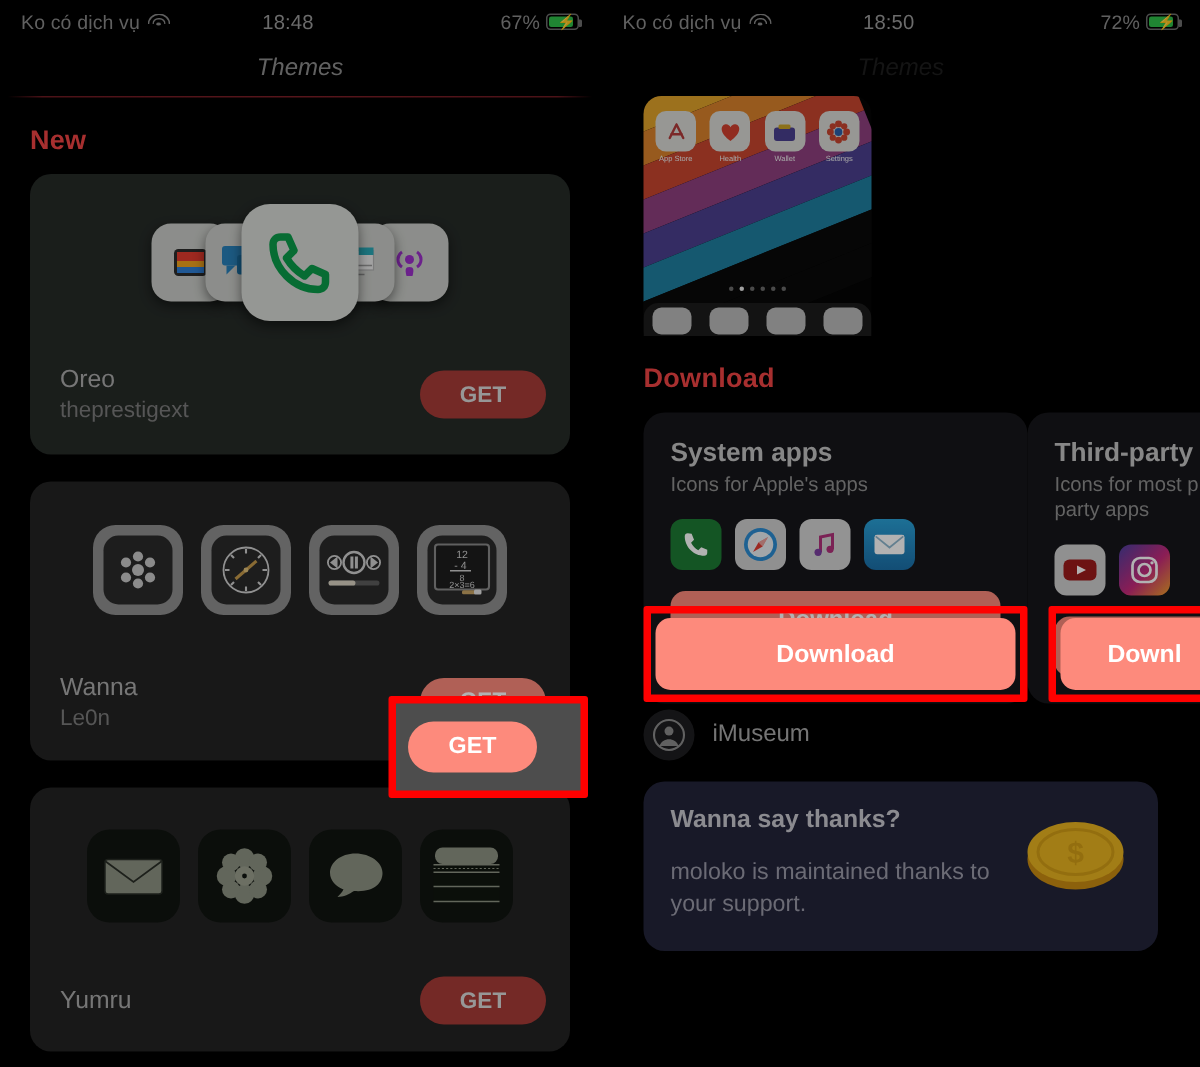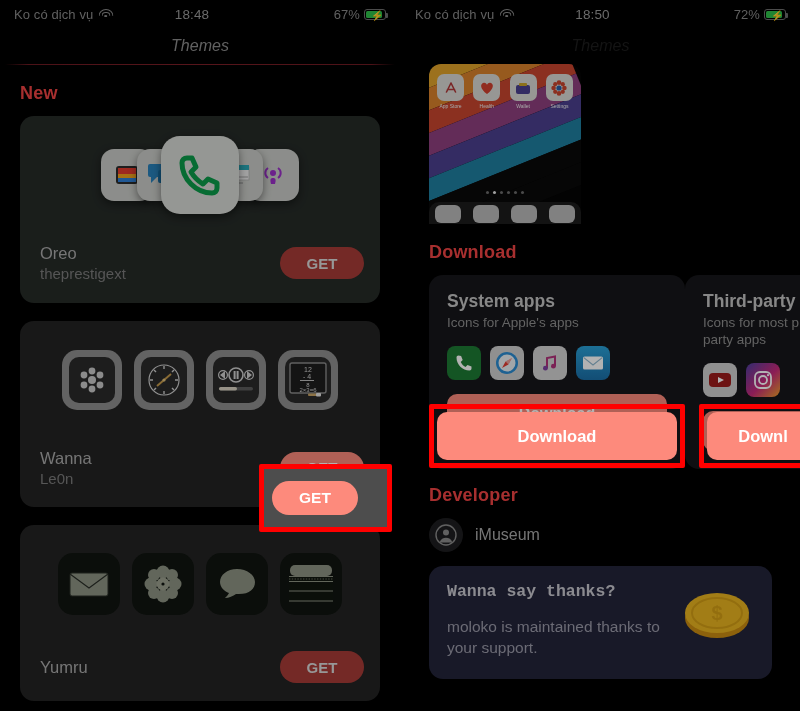--- a/index.html
+++ b/index.html
@@ -96,21 +96,21 @@
   .ai { width:34px;height:34px;border-radius:8px;display:flex;align-items:center;justify-content:center;font-size:18px;flex:0 0 auto;}
   .dl-btn { margin-top: 14px; width: 100%; height: 40px; border-radius: 10px; border:none;
             background:#fd8a7c; color:#fff; font-size:16px; font-weight:bold; font-family:"Liberation Sans",sans-serif; cursor:pointer;}
 
   .dev-row { display:flex; align-items:center; gap: 12px; padding: 4px 0 0 28px; }
   .avatar { width:34px;height:34px;border-radius:50%;background:#1e1e20; display:flex;align-items:center;justify-content:center;}
   .dev-name { font-size: 16px; color:#a8a8a8; }
 
   .thanks { margin: 14px 28px 0 28px; background:#23243a; border-radius:14px; padding:16px 18px 20px 18px; display:flex; align-items:flex-start; gap:10px; }
   .thanks .txt { flex:1 1 auto; }
-  .thanks-title { font-size: 16.5px; font-weight: bold; color:#c8c8cf;font-family:Liberation Mono, monospace; }
+  .thanks-title { font-size: 16.5px; font-weight: bold; color:#c8c8cf; }
   .thanks-body { font-size: 15.5px; color:#9a9aa8; margin-top: 16px; line-height:1.35;}
   .coin { width:74px;height:58px;flex:0 0 auto; margin-top:4px; }
 
   
   .annot { position:absolute; border: 5px solid #ff0000; border-radius: 2px; pointer-events:none; z-index: 30; }
   .annot.filled { background: #4d4d4d; }
 
   
   .dim { position:absolute; inset:0; background: rgba(0,0,0,0.30); pointer-events:none; z-index:20; }
 </style>
@@ -495,21 +495,20 @@
                 <circle cx="11" cy="11" r="4" fill="none" stroke="#fff" stroke-width="1.8"></circle>
                 <circle cx="16" cy="6.2" r="1.1" fill="#fff"></circle>
               </svg>
           </div>
 
         </div>
         <button class="dl-btn">Downl</button>
       </div>
     </div>
 
-    <div class="section-title" style="padding-left:28px; padding-top:16px; padding-bottom:8px;">Developer</div>
     <div class="dev-row">
       <div class="avatar">
         <svg width="22" height="22" viewBox="0 0 22 22">
             <circle cx="11" cy="11" r="10" fill="none" stroke="#8c8c8c" stroke-width="1.4"></circle>
             <circle cx="11" cy="8.4" r="3" fill="#8c8c8c"></circle>
             <path d="M4.6 18.4c1.2-3.2 3.6-4.6 6.4-4.6s5.2 1.4 6.4 4.6z" fill="#8c8c8c"></path>
           </svg>
       </div>
       <div class="dev-name">iMuseum</div>
     </div>

